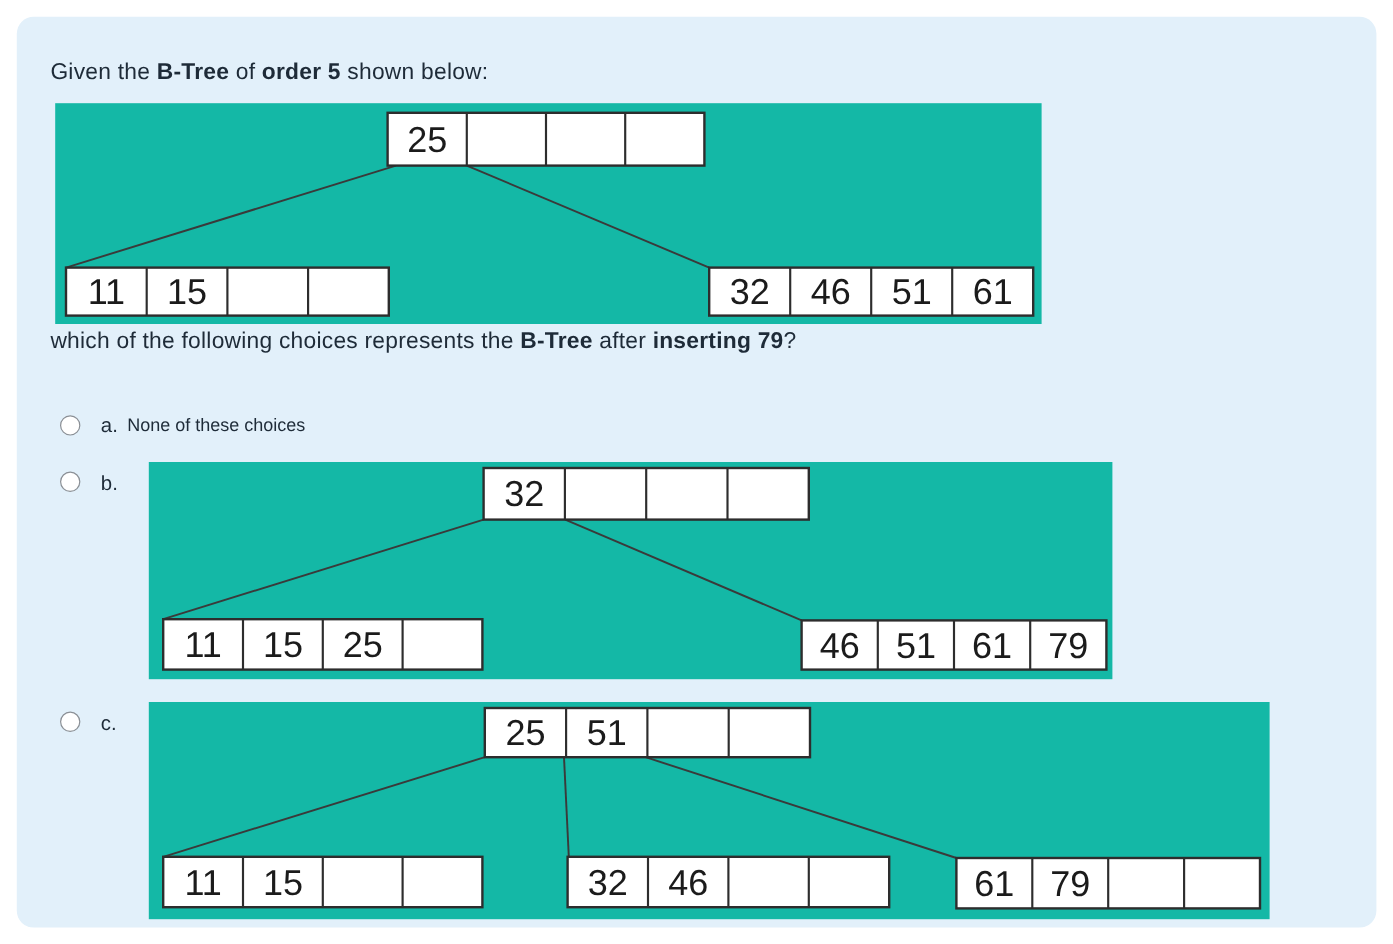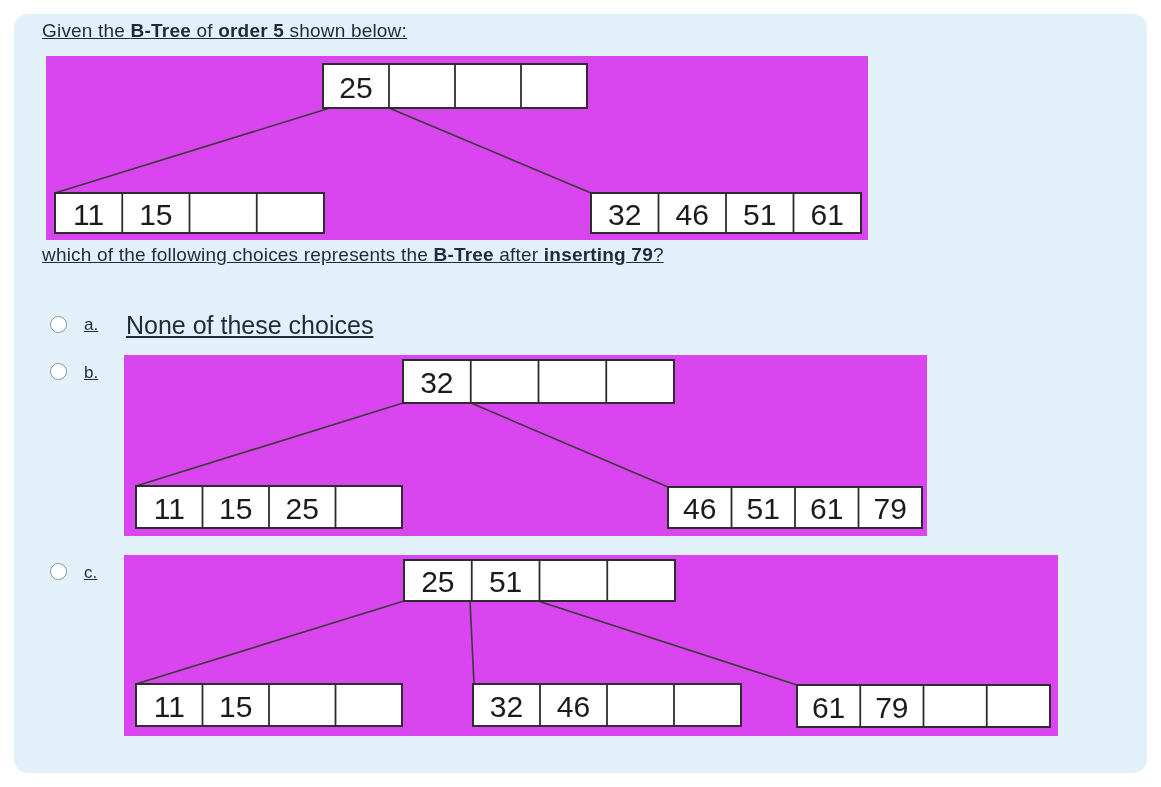--- a/index.html
+++ b/index.html
@@ -3,38 +3,38 @@
 <meta charset="utf-8">
 <style>
   html,body{margin:0;padding:0;background:#ffffff;}
   .page{
     width:1161px;height:787px;box-sizing:border-box;padding:14px;
     background:#ffffff;font-family:"Liberation Sans",sans-serif;
   }
   .panel{
     width:100%;height:100%;box-sizing:border-box;
     background:#e2f0fa;border-radius:14px;
-    padding:4px 20px 0 28px;color:#1e2b38;overflow:hidden;text-decoration:underline;
+    padding:34px 20px 0 28px;color:#1e2b38;overflow:hidden;
   }
   .qtext{margin:0;font-size:19px;line-height:26px;letter-spacing:.2px;}
   .qtext .b{font-weight:700;}
-  .figure{background:#d946ef;display:block;}
+  .figure{background:#14b8a6;display:block;}
   .fig-q{width:822px;height:184px;margin:12px 0 0 4px;}
   .prompt{margin-top:2px;}
   .options{margin-top:46px;}
   .opt{display:flex;align-items:flex-start;margin-bottom:19px;}
   .radio{
     -webkit-appearance:none;appearance:none;outline:none;
     width:17px;height:17px;border:1.5px solid #8b9096;border-radius:50%;
     background:#ffffff;margin:2px 0 0 8px;flex:none;cursor:pointer;box-sizing:border-box;
   }
   .opt-tree .radio{margin-top:8px;}
   .opt-letter{margin-left:17px;width:22px;flex:none;font-size:17px;line-height:22px;}
   .opt-tree .opt-letter{margin-top:7px;}
-  .opt-text{margin-left:20px;font-size:25px;line-height:22px;cursor:pointer;}
+  .opt-text{margin-left:0;font-size:15px;line-height:22px;cursor:pointer;}
   .opt-fig{margin-left:18px;cursor:pointer;}
   .fig-b{width:803px;height:181px;}
   .fig-c{width:934px;height:181px;}
   svg text{font-family:"Liberation Sans",sans-serif;}
 </style>
 </head>
 <body>
 
 <div class="page">
   <div class="panel">

